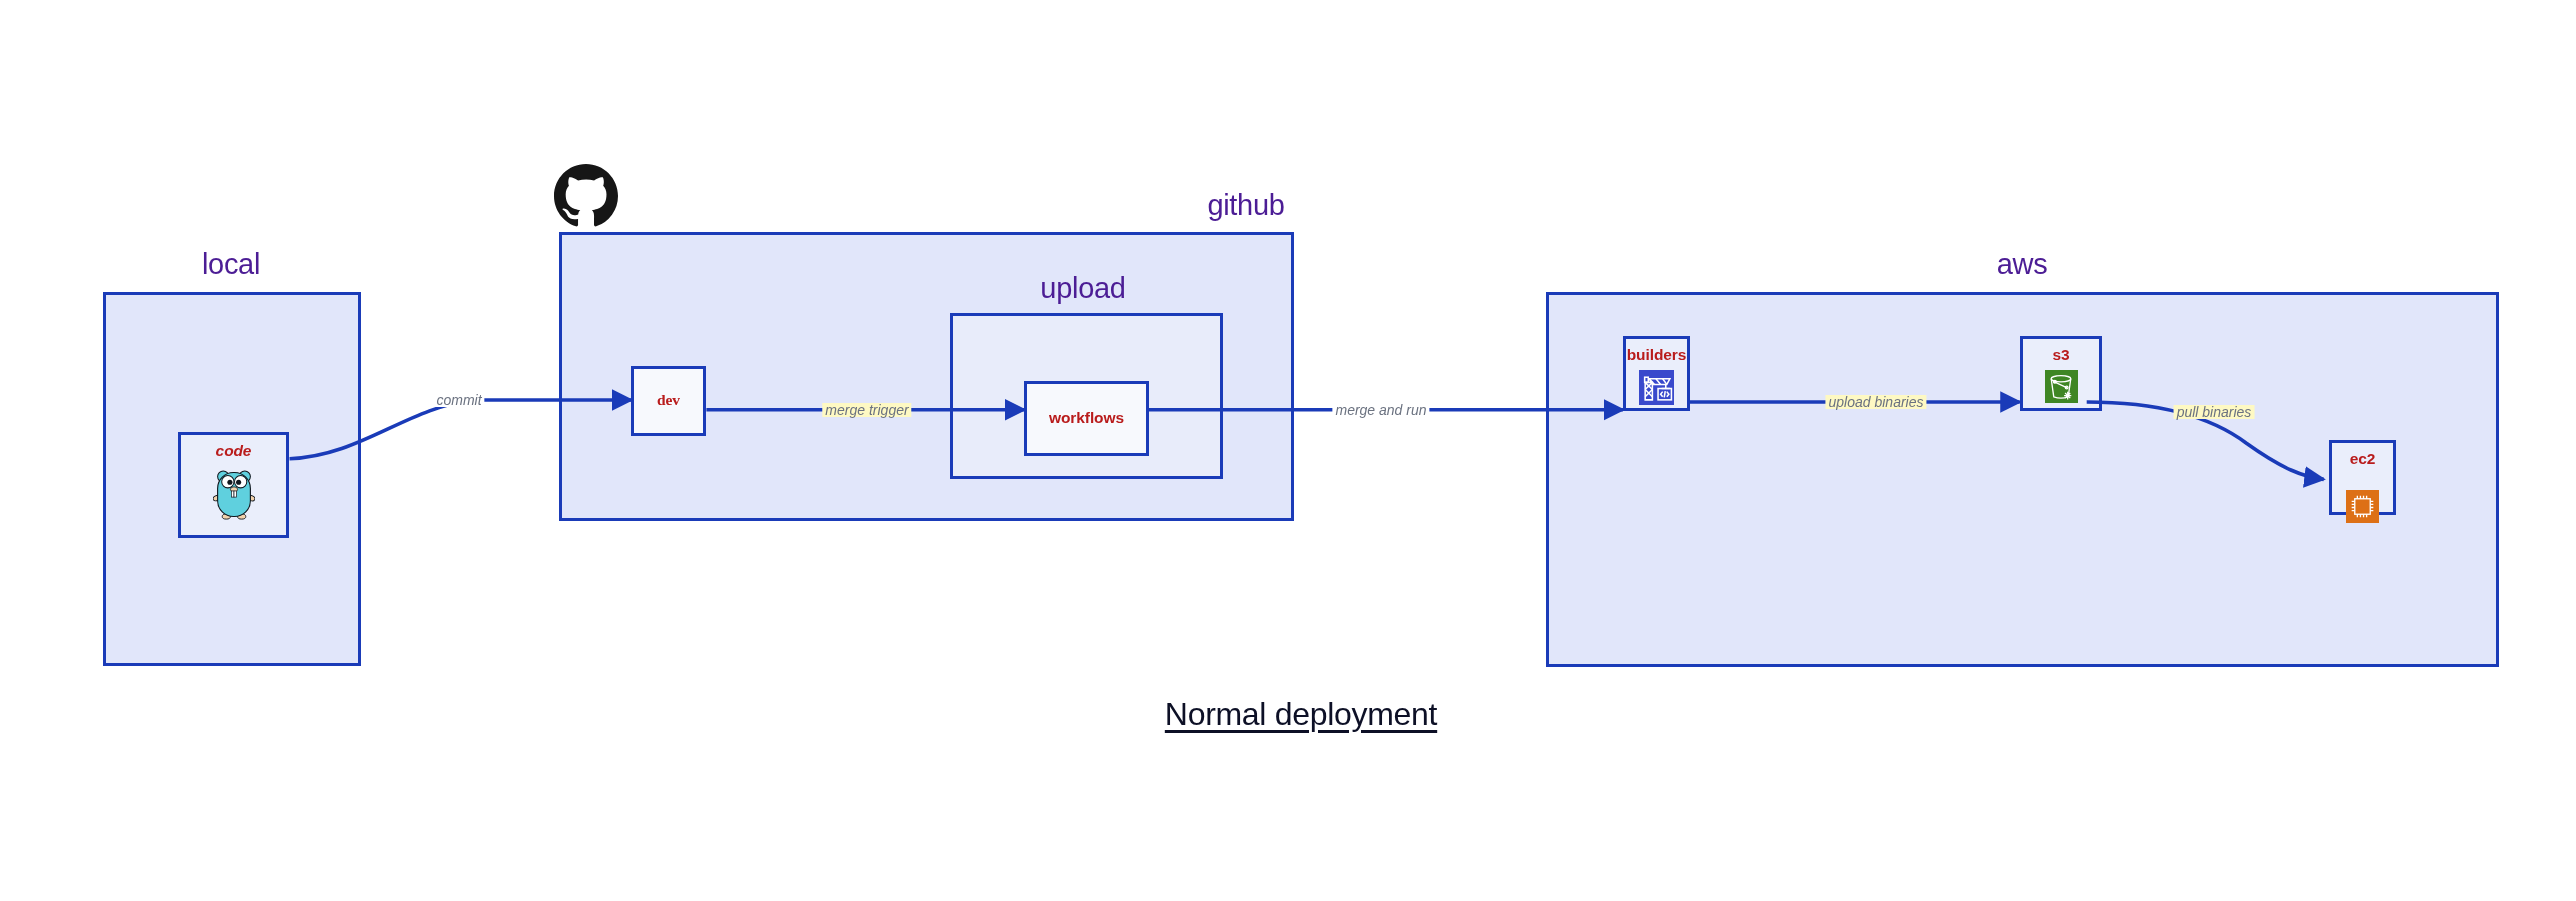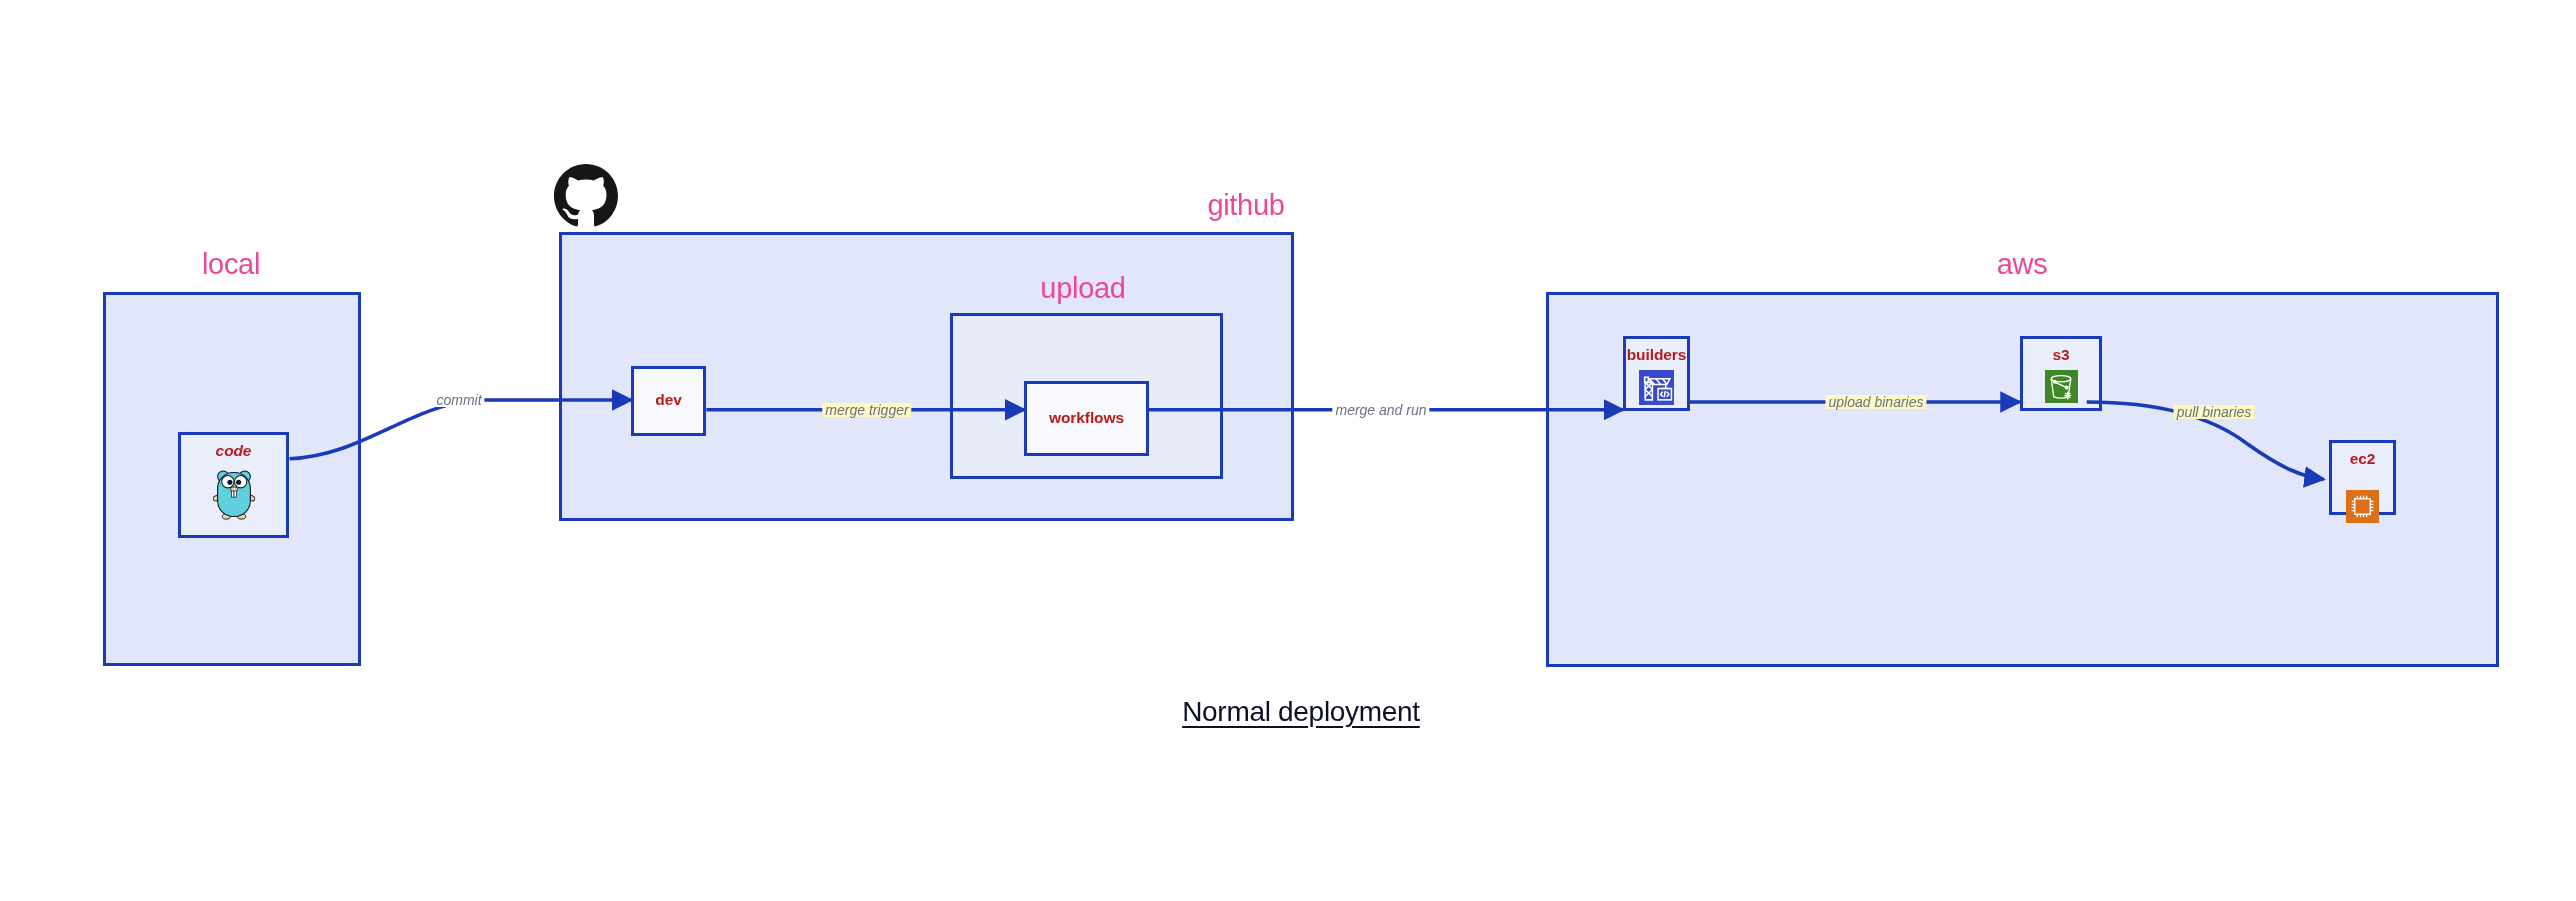--- a/index.html
+++ b/index.html
@@ -23,21 +23,21 @@
     position: absolute;
     background: #e1e6fa;
     border: 3.1px solid #1a3bb8;
     box-sizing: border-box;
   }
   .group.inner {
     background: #e8ecfa;
   }
   .group-title {
     position: absolute;
-    color: #ec4899;
+    color: #4c1d95;
     font-size: 29px;
     font-weight: 400;
     letter-spacing: -0.3px;
     white-space: nowrap;
     transform: translateX(-50%);
     text-align: center;
   }
 
   
   .node {
@@ -84,21 +84,21 @@
     left: 0; top: 0;
     width: 2604px;
     height: 902px;
     pointer-events: none;
   }
 
   
   #diagram-title {
     position: absolute;
     color: #0d1026;
-    font-size: 28px;
+    font-size: 32px;
     font-weight: 400;
     letter-spacing: -0.3px;
     text-decoration: underline;
     text-underline-offset: 5.2px;
     white-space: nowrap;
     transform: translateX(-50%);
   }
 
   
   #github-logo {
@@ -150,21 +150,21 @@
                0-.87.31-1.59.82-2.15-.08-.2-.36-1.02.08-2.12 0 0 .67-.21 2.2.82a7.42 7.42 0 0 1 2-.27c.68 0 1.36.09
                2 .27 1.53-1.04 2.2-.82 2.2-.82.44 1.1.16 1.92.08 2.12.51.56.82 1.27.82 2.15 0 3.07-1.87 3.75-3.65 3.95.29.25.54.73.54
                1.48 0 1.07-.01 1.93-.01 2.2 0 .21.15.46.55.38A8.013 8.013 0 0 0 16 8c0-4.42-3.58-8-8-8z"></path>
     </svg>
   </div>
 
   <div class="group-title" style="left:1246px; top:189px;">github</div>
   <div class="group" style="left:559px; top:232px; width:735px; height:289px;"></div>
 
   <div class="node white" style="left:631px; top:366px; width:75px; height:70px;">
-    <div class="node-label" style="margin-top:21.6px;">dev</div>
+    <div class="node-label" style="margin-top:21.6px;font-family:Liberation Serif, serif;">dev</div>
   </div>
 
   <div class="group-title" style="left:1083px; top:272px;">upload</div>
   <div class="group inner" style="left:950px; top:313px; width:273px; height:166px;"></div>
 
   <div class="node white" style="left:1024px; top:381px; width:125px; height:75px;text-align:center;">
     <div class="node-label" style="margin-top:25px;">workflows</div>
   </div>
 
   <div class="group-title" style="left:2022px; top:248px;">aws</div>

